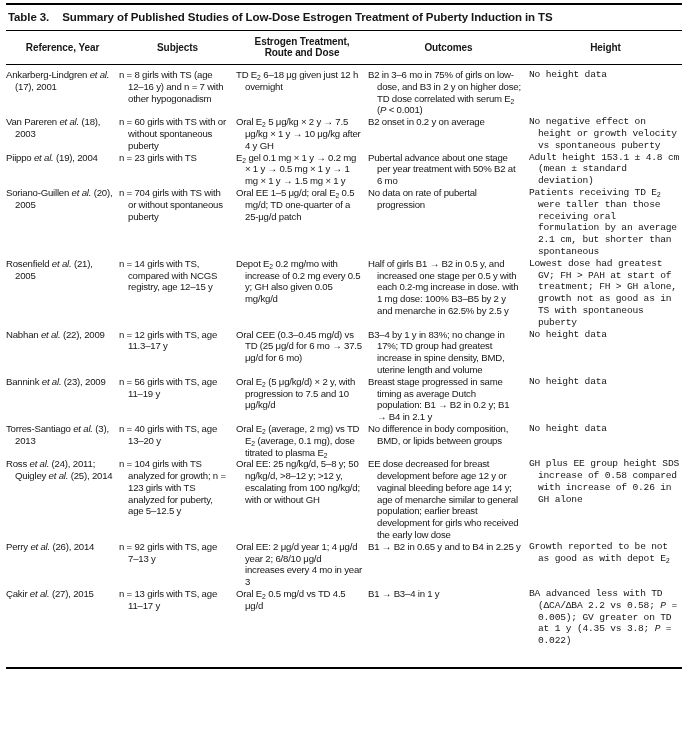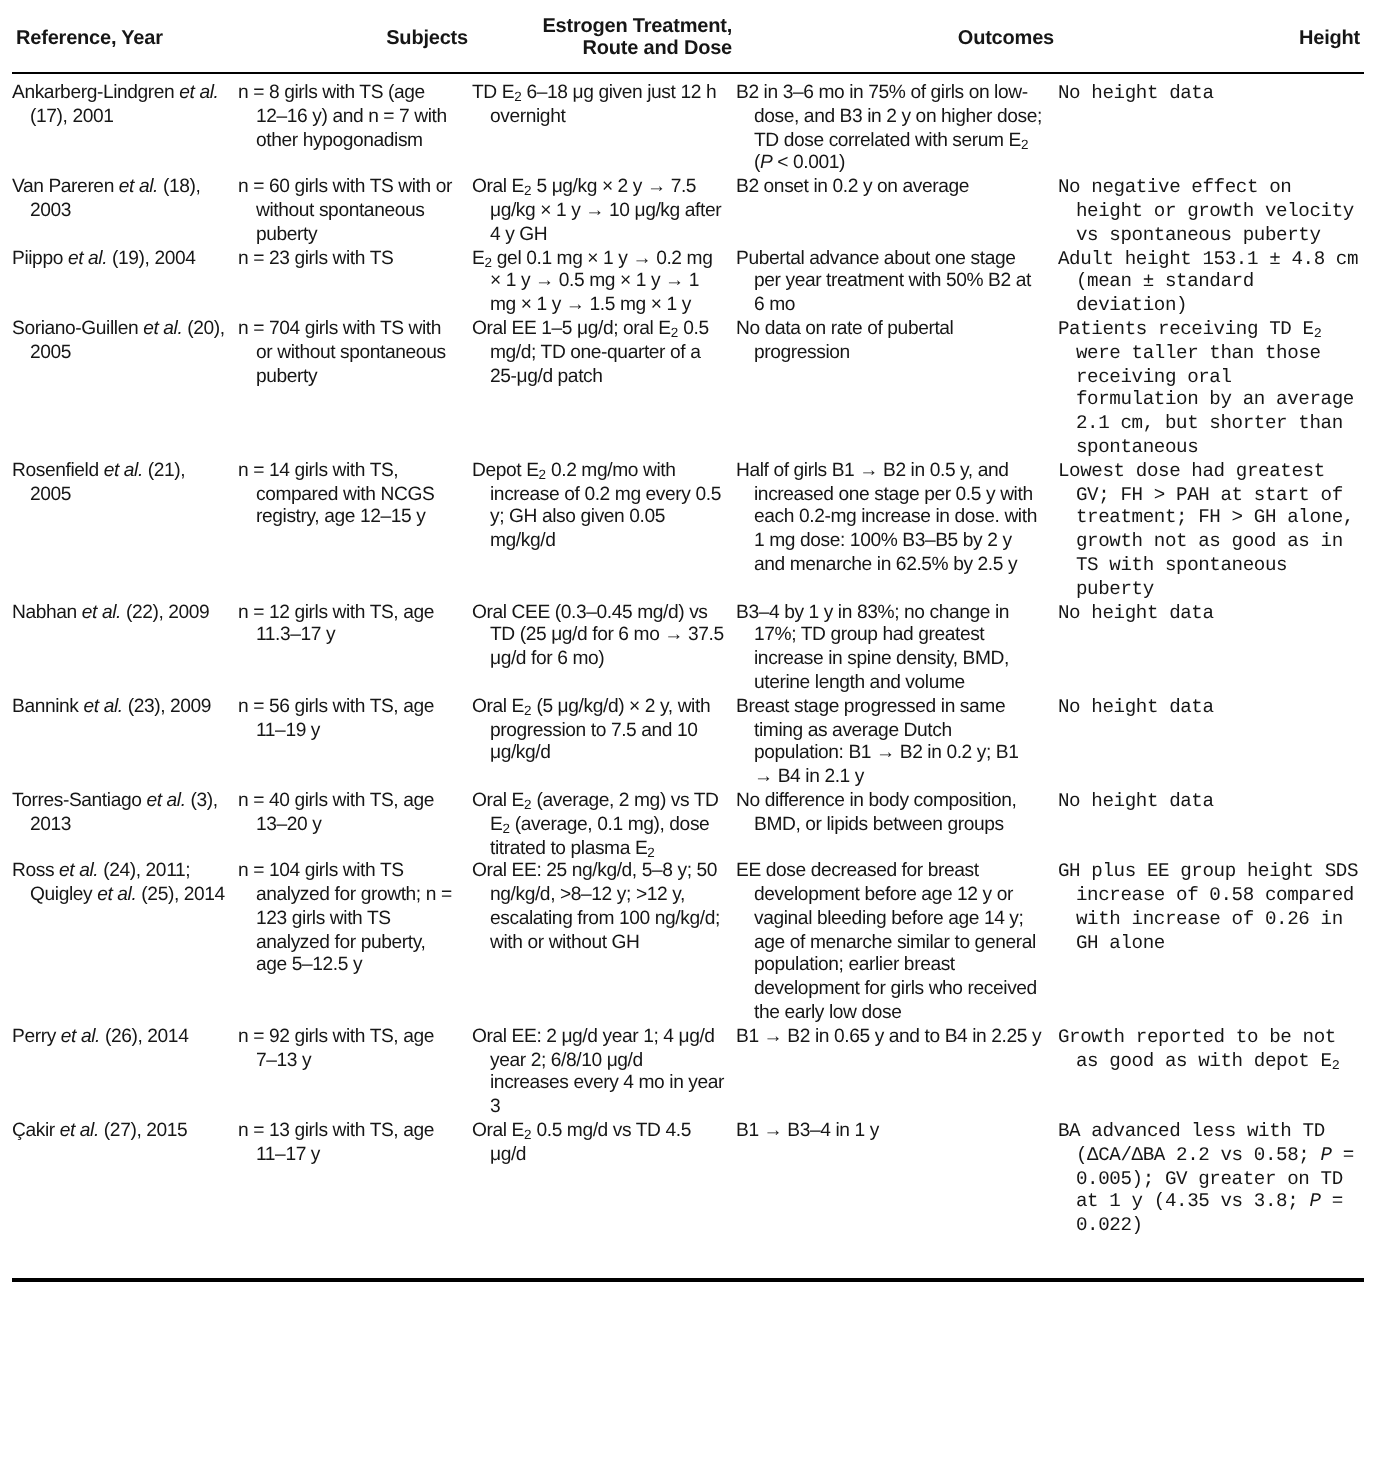--- a/index.html
+++ b/index.html
@@ -32,27 +32,27 @@
     table-layout: fixed;
     border-bottom: 2px solid #000;
     font-size: 9.6px;
     line-height: 11.8px;
     letter-spacing: -0.2px;
   }
   thead th {
     font-size: 10px;
     font-weight: bold;
     line-height: 11px;
-    text-align: right;
+    text-align: center;
     vertical-align: middle;
     padding: 5px 2px 6px 2px;
     border-bottom: 1px solid #000;
     letter-spacing: -0.1px;
   }
-  thead th.c1 { text-align: left; padding-left: 2px; }
+  thead th.c1 { text-align: center; padding-left: 2px; }
   tbody td {
     vertical-align: top;
     padding: 0 8px 0 0;
   }
   tbody td.hang {
     padding-left: 9px;
     text-indent: -9px;
   }
   tbody tr:first-child td { padding-top: 4px; }
   tbody tr:last-child td { padding-bottom: 20px; }
@@ -64,20 +64,23 @@
     line-height: 0;
     vertical-align: -0.25em;
     letter-spacing: 0;
   }
 </style>
 </head>
 <body>
 
 <div class="page">
 
+  <div class="titlebar">
+    <span class="title-label">Table 3.</span><span>Summary of Published Studies of Low-Dose Estrogen Treatment of Puberty Induction in TS</span>
+  </div>
 
   <table class="studies">
     <colgroup>
       <col style="width:113px">
       <col style="width:117px">
       <col style="width:132px">
       <col style="width:161px">
       <col>
     </colgroup>
     <thead>

